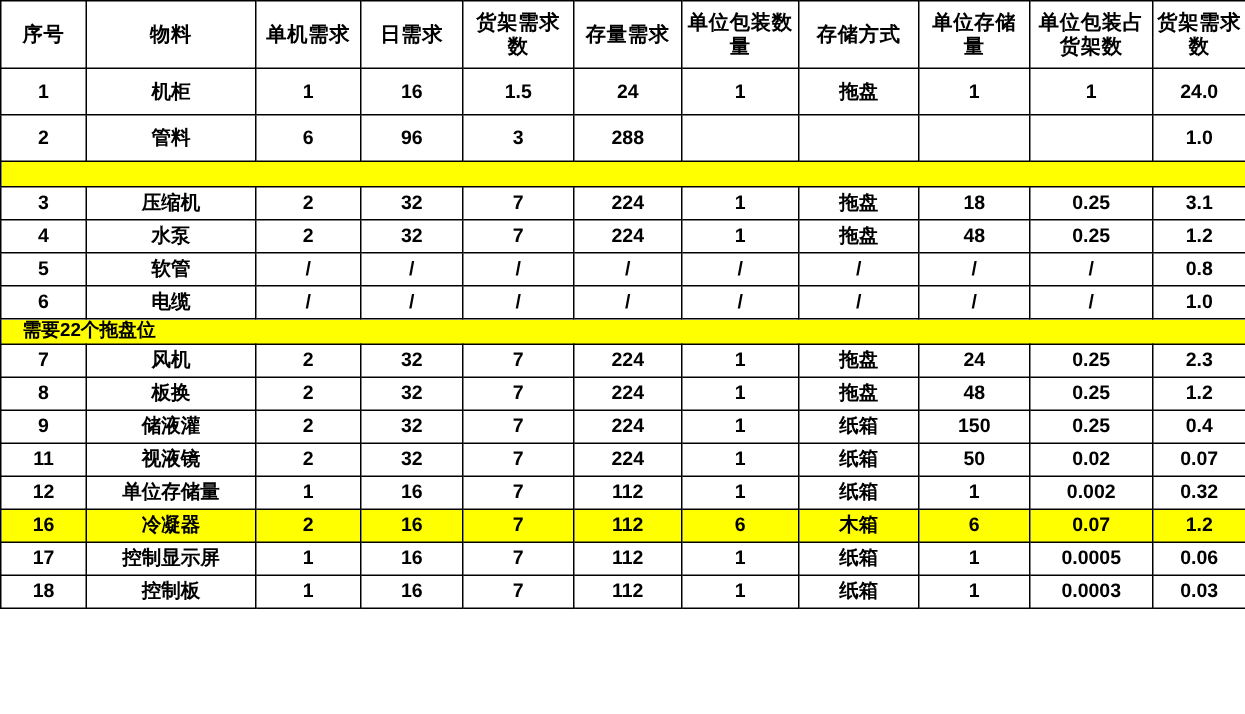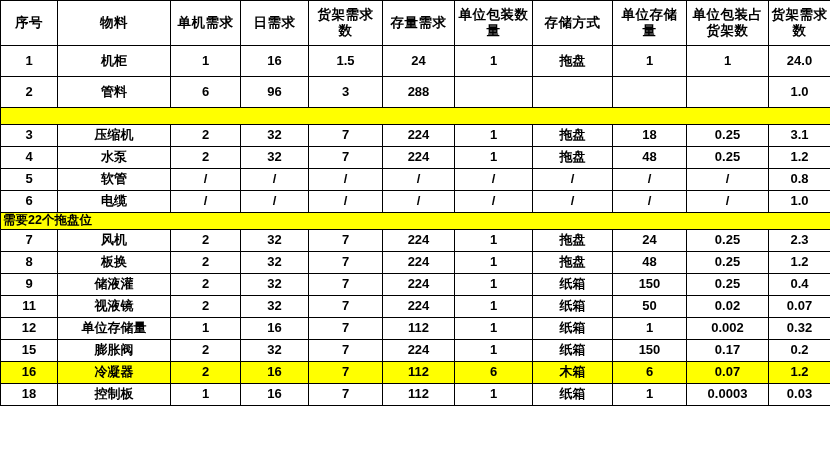--- a/index.html
+++ b/index.html
@@ -41,21 +41,21 @@
     display: block;
     padding: 0 2px;
     white-space: normal;
     line-height: 1.15;
   }
   tr.tall td { height: 30px; }
   tr.banner td {
     height: 16px;
     background: #ffff00;
     text-align: left;
-    padding-left: 2px;
+    padding-left: 14px;
     font-size: 12.5px;
   }
   tr.highlight td { background: #ffff00; }
   .name-cell { text-align: center; margin-top: 16px; }
   col.c0 { width: 57px; }
   col.c1 { width: 113px; }
   col.c2 { width: 70px; }
   col.c3 { width: 68px; }
   col.c4 { width: 74px; }
   col.c5 { width: 72px; }
@@ -262,47 +262,47 @@
         <td>1</td>
         <td>16</td>
         <td>7</td>
         <td>112</td>
         <td>1</td>
         <td>纸箱</td>
         <td>1</td>
         <td>0.002</td>
         <td>0.32</td>
       </tr>
-      <tr class="">
-        <td>15</td>
-        <td class="name-cell">膨胀阀</td>
-        <td>2</td>
-        <td>32</td>
-        <td>7</td>
-        <td>224</td>
-        <td>1</td>
-        <td>纸箱</td>
-        <td>150</td>
-        <td>0.17</td>
-        <td>0.2</td>
-      </tr>
       <tr class="highlight">
         <td>16</td>
         <td class="name-cell">冷凝器</td>
         <td>2</td>
         <td>16</td>
         <td>7</td>
         <td>112</td>
         <td>6</td>
         <td>木箱</td>
         <td>6</td>
         <td>0.07</td>
         <td>1.2</td>
       </tr>
       <tr class="">
+        <td>17</td>
+        <td class="name-cell">控制显示屏</td>
+        <td>1</td>
+        <td>16</td>
+        <td>7</td>
+        <td>112</td>
+        <td>1</td>
+        <td>纸箱</td>
+        <td>1</td>
+        <td>0.0005</td>
+        <td>0.06</td>
+      </tr>
+      <tr class="">
         <td>18</td>
         <td class="name-cell">控制板</td>
         <td>1</td>
         <td>16</td>
         <td>7</td>
         <td>112</td>
         <td>1</td>
         <td>纸箱</td>
         <td>1</td>
         <td>0.0003</td>

